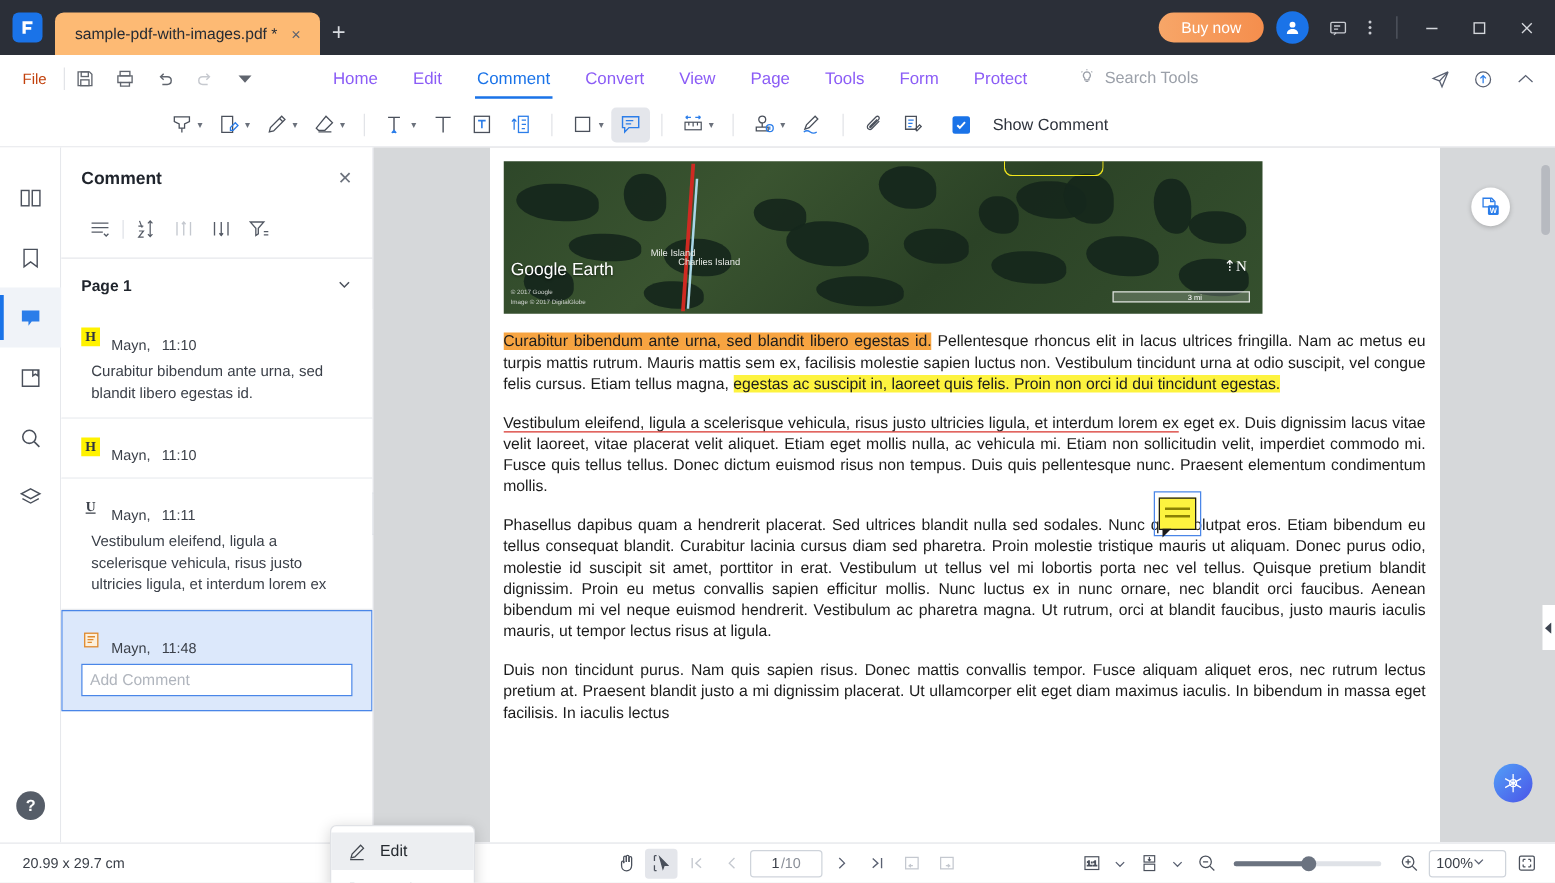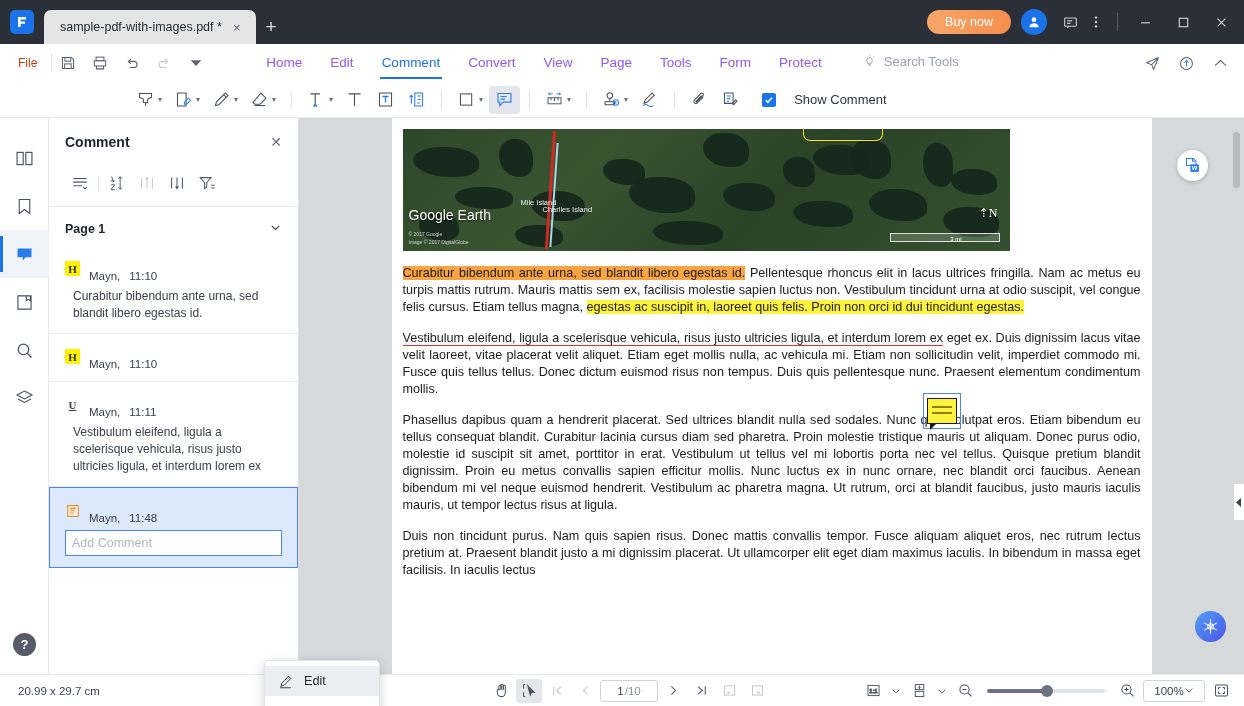--- a/index.html
+++ b/index.html
@@ -17,21 +17,21 @@
   }
   .logo-box {
     width: 44px; height: 44px; display: flex; align-items: center; justify-content: center;
   }
   .logo-sq {
     width: 24px; height: 24px; border-radius: 5px; background: #1a73e8;
     display: flex; align-items: center; justify-content: center;
   }
   .logo-sq svg { display:block; }
   .tab {
-    height: 34px; min-width: 212px; background: #e5e5e5; border-radius: 7px 7px 0 0;
+    height: 34px; min-width: 212px; background: #fdba74; border-radius: 7px 7px 0 0;
     display: flex; align-items: center; padding: 0 8px 0 16px; gap: 6px;
   }
   .tab-title { font-size: 12.5px; color: #262b33; white-space: nowrap; }
   .tab-close {
     width: 18px; height: 18px; display:flex; align-items:center; justify-content:center;
     color: #5c6370; font-size: 13px; cursor: pointer;
   }
   .tab-new {
     width: 30px; height: 34px; display:flex; align-items:center; justify-content:center;
     color: #d8dbe0; font-size: 19px; font-weight: 300; cursor: pointer;
@@ -278,21 +278,21 @@
     width: 58px; height: 22px; border:1px solid #cfd4db; border-radius:3px;
     display:flex; align-items:center; justify-content:center; font-size:11.5px; color:#3b4049; gap:1px;
   }
   .pagebox .tot { color:#8a8f98; }
   .sb-right { position:absolute; right: 10px; display:flex; align-items:center; gap: 3px; }
   .slider { width: 118px; height: 4px; background:#dfe2e7; border-radius:2px; position:relative; margin: 0 6px; cursor:pointer; }
   .slider .fill { position:absolute; left:0; top:0; height:4px; width: 60px; background:#6b7380; border-radius:2px; }
   .slider .knob { position:absolute; left: 54px; top: -4px; width:12px; height:12px; border-radius:50%; background:#6b7380; }
   .zoombox {
     width: 62px; height: 22px; border:1px solid #cfd4db; border-radius:3px;
-    display:flex; align-items:center; justify-content:center; padding: 0 5px;
+    display:flex; align-items:center; justify-content:flex-start; padding: 0 5px;
     font-size:11.5px; color:#3b4049; cursor:pointer;
   }
   svg { pointer-events: none; }
 </style>
 </head>
 <body>
 
 <div class="app">
 
   <div class="titlebar">

